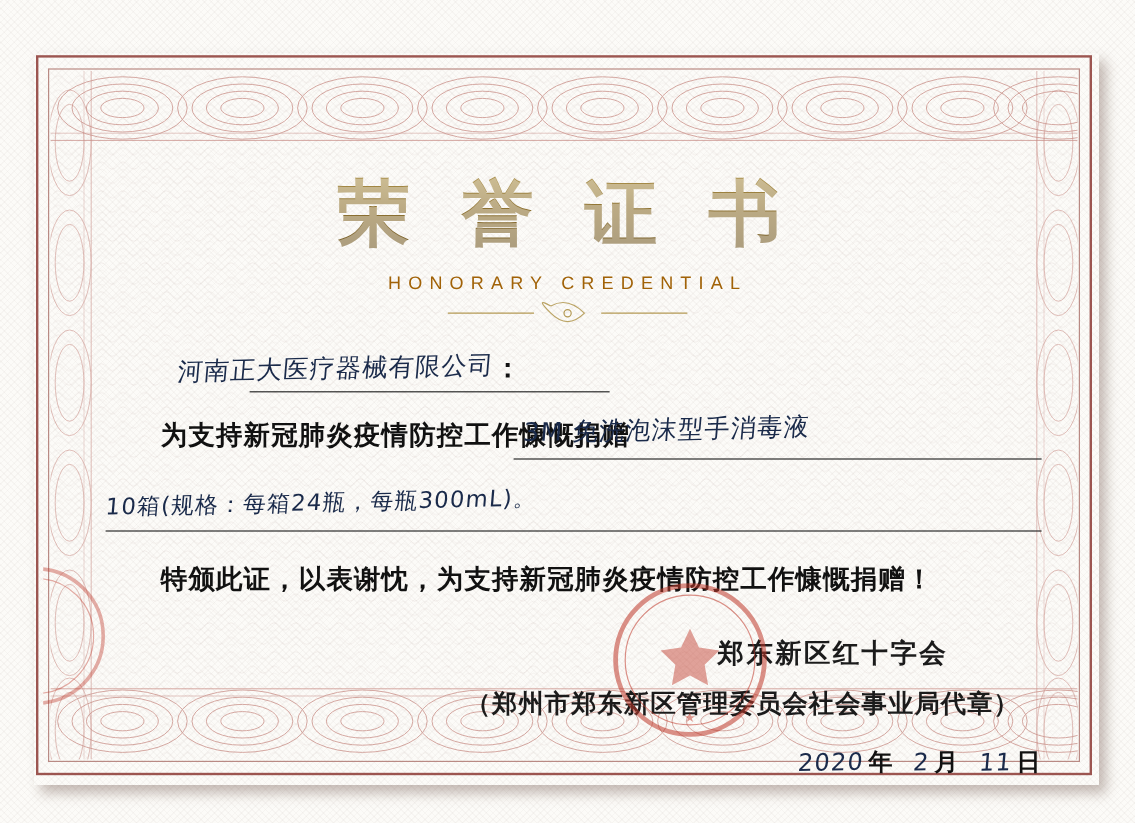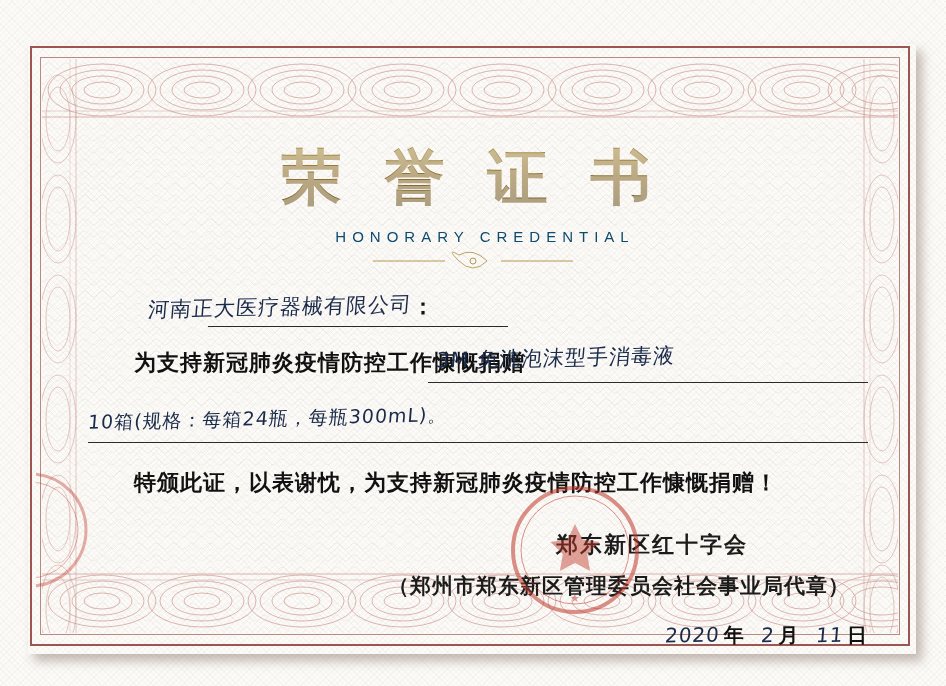--- a/index.html
+++ b/index.html
@@ -116,27 +116,27 @@
     color: #7e6a3b;
     background: linear-gradient(180deg, #b49a54 0%, #8e7232 45%, #6d5526 100%);
     -webkit-background-clip: text;
     background-clip: text;
     -webkit-text-fill-color: transparent;
     text-shadow: 0 1px 0 rgba(255,255,255,0.4);
   }
 
   .subtitle {
     position: absolute;
-    left: 12px; top: 168px;
+    left: 0; top: 168px;
     width: 826px;
     text-align: center;
     font-family: "Liberation Sans", sans-serif;
     font-size: 15px;
     letter-spacing: 6px;
-    color: #0c4a6e;
+    color: #a16207;
   }
 
   .divider-orn {
     position: absolute;
     left: 313px; top: 190px;
     width: 200px; height: 22px;
   }
 
   .body-block {
     position: absolute;
@@ -223,21 +223,21 @@
     position: absolute;
     left: 0; top: 238px;
     width: 780px;
     text-align: right;
   }
   .org {
     font-family: "DejaVu Serif", serif;
     font-size: 22px;
     font-weight: bold;
     letter-spacing: 2px;
-    padding-right: 120px;
+    padding-right: 78px;
   }
   .org-sub {
     margin-top: 12px;
     font-family: "DejaVu Serif", serif;
     font-size: 21px;
     font-weight: bold;
     letter-spacing: 1px;
     padding-right: 18px;
   }
 

